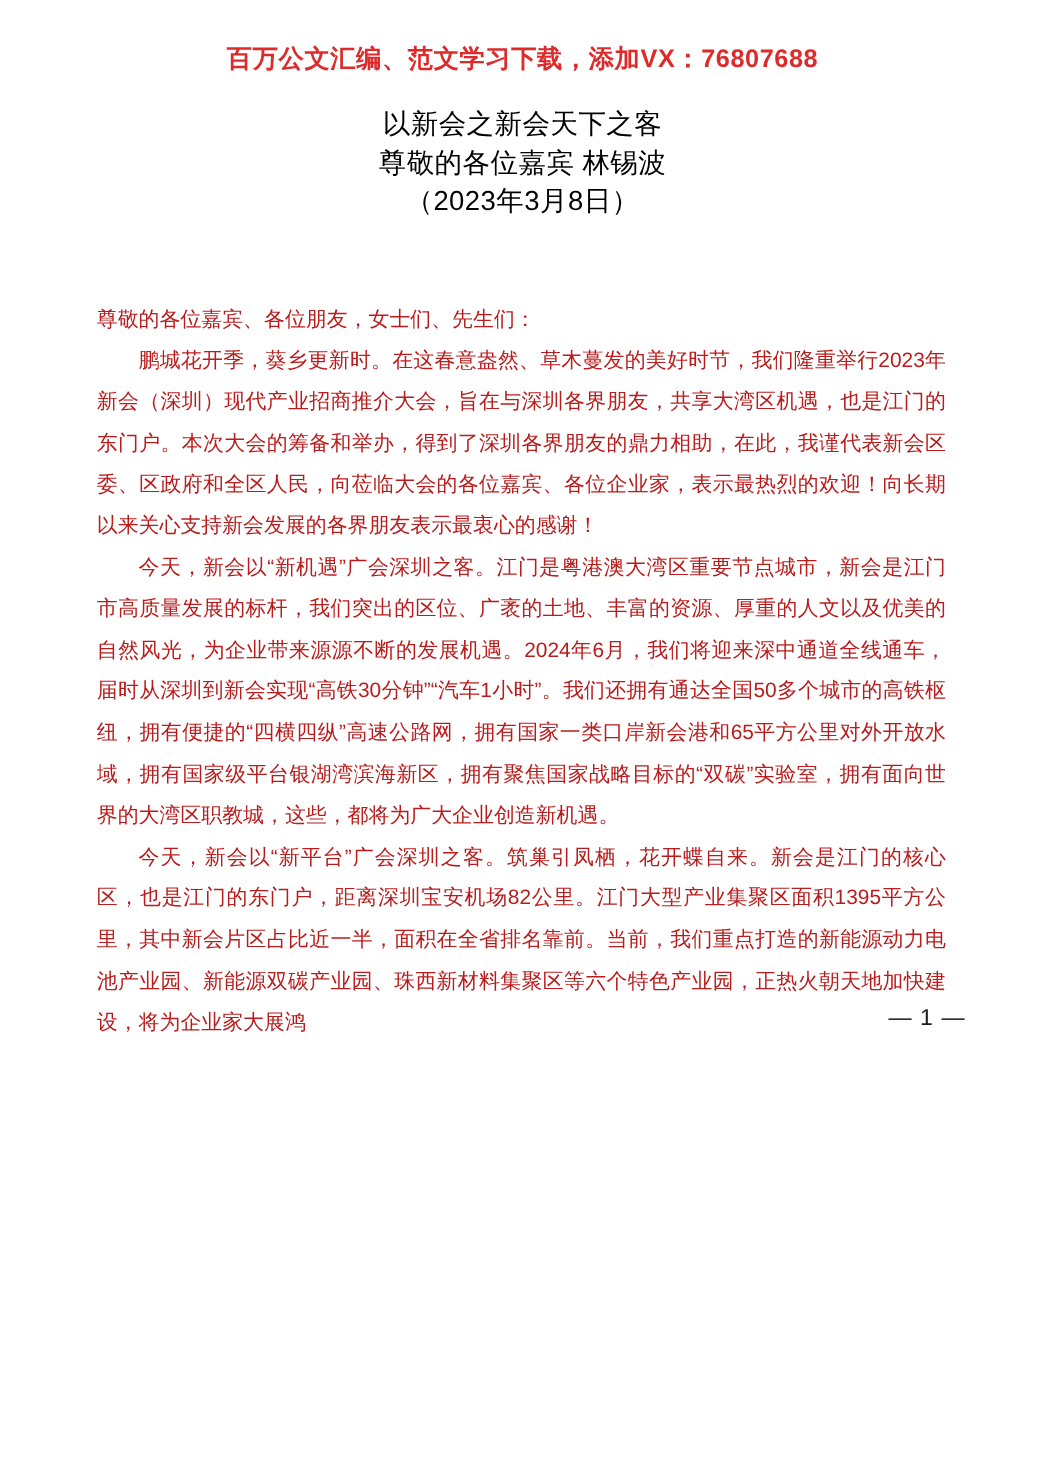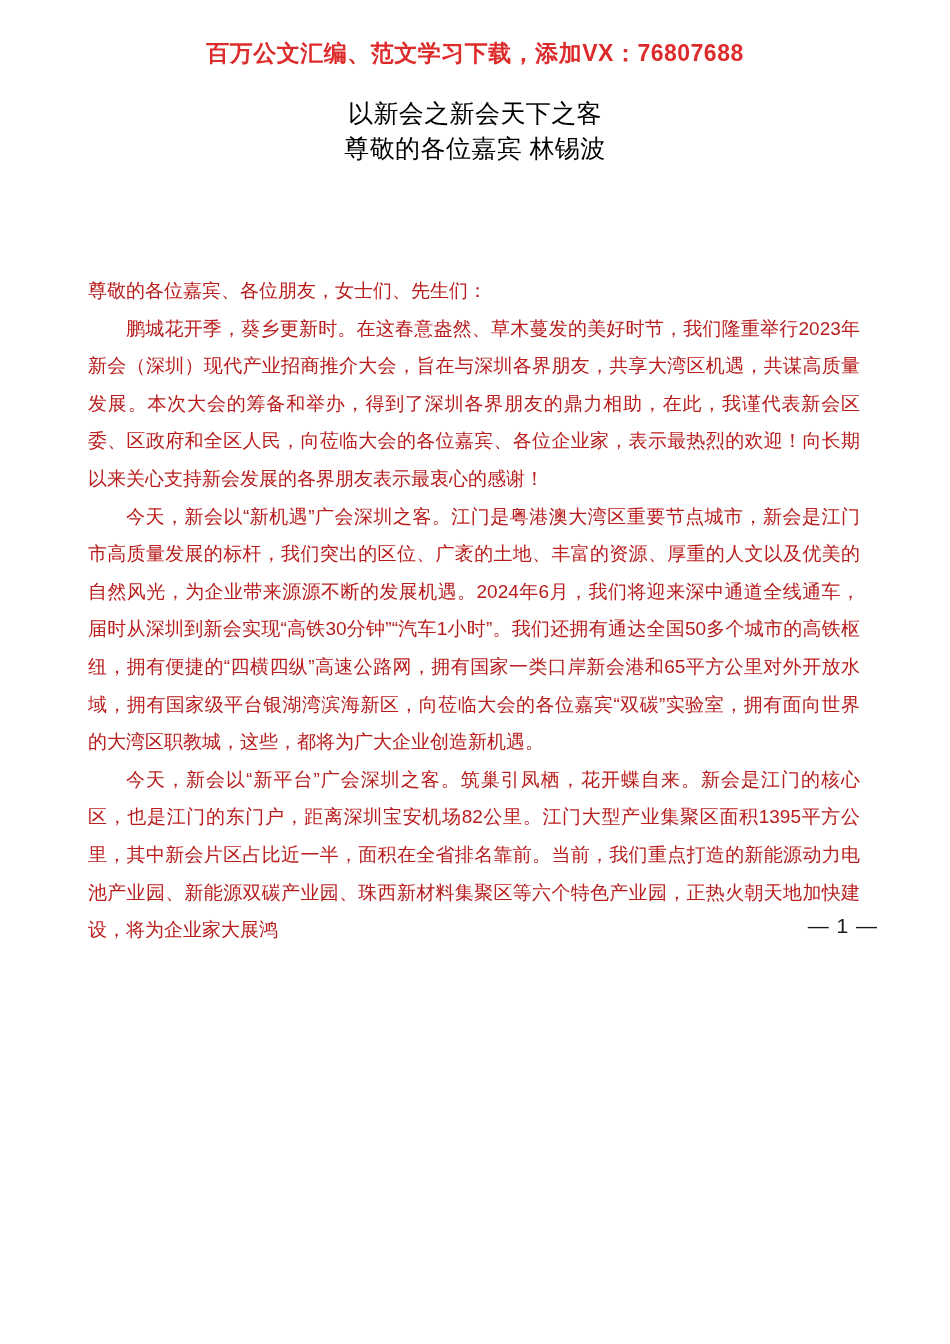--- a/index.html
+++ b/index.html
@@ -87,24 +87,25 @@
 </head>
 <body>
 
 <div class="page">
 
   <div class="ad-banner">百万公文汇编、范文学习下载，添加VX：76807688</div>
 
   <div class="title-block">
     <div class="title-line">以新会之新会天下之客</div>
     <div class="title-line">尊敬的各位嘉宾  林锡波</div>
+    <div class="title-line">（2023年3月8日）</div>
   </div>
 
   <div class="body-text">
     <p class="para">尊敬的各位嘉宾、各位朋友，女士们、先生们：</p>
-    <p class="para indent">鹏城花开季，葵乡更新时。在这春意盎然、草木蔓发的美好时节，我们隆重举行2023年新会（深圳）现代产业招商推介大会，旨在与深圳各界朋友，共享大湾区机遇，共谋高质量发展。本次大会的筹备和举办，得到了深圳各界朋友的鼎力相助，在此，我谨代表新会区委、区政府和全区人民，向莅临大会的各位嘉宾、各位企业家，表示最热烈的欢迎！向长期以来关心支持新会发展的各界朋友表示最衷心的感谢！</p>
-    <p class="para indent">今天，新会以“新机遇”广会深圳之客。江门是粤港澳大湾区重要节点城市，新会是江门市高质量发展的标杆，我们突出的区位、广袤的土地、丰富的资源、厚重的人文以及优美的自然风光，为企业带来源源不断的发展机遇。2024年6月，我们将迎来深中通道全线通车，届时从深圳到新会实现“高铁30分钟”“汽车1小时”。我们还拥有通达全国50多个城市的高铁枢纽，拥有便捷的“四横四纵”高速公路网，拥有国家一类口岸新会港和65平方公里对外开放水域，拥有国家级平台银湖湾滨海新区，向莅临大会的各位嘉宾“双碳”实验室，拥有面向世界的大湾区职教城，这些，都将为广大企业创造新机遇。</p>
+    <p class="para indent">鹏城花开季，葵乡更新时。在这春意盎然、草木蔓发的美好时节，我们隆重举行2023年新会（深圳）现代产业招商推介大会，旨在与深圳各界朋友，共享大湾区机遇，也是江门的东门户。本次大会的筹备和举办，得到了深圳各界朋友的鼎力相助，在此，我谨代表新会区委、区政府和全区人民，向莅临大会的各位嘉宾、各位企业家，表示最热烈的欢迎！向长期以来关心支持新会发展的各界朋友表示最衷心的感谢！</p>
+    <p class="para indent">今天，新会以“新机遇”广会深圳之客。江门是粤港澳大湾区重要节点城市，新会是江门市高质量发展的标杆，我们突出的区位、广袤的土地、丰富的资源、厚重的人文以及优美的自然风光，为企业带来源源不断的发展机遇。2024年6月，我们将迎来深中通道全线通车，届时从深圳到新会实现“高铁30分钟”“汽车1小时”。我们还拥有通达全国50多个城市的高铁枢纽，拥有便捷的“四横四纵”高速公路网，拥有国家一类口岸新会港和65平方公里对外开放水域，拥有国家级平台银湖湾滨海新区，拥有聚焦国家战略目标的“双碳”实验室，拥有面向世界的大湾区职教城，这些，都将为广大企业创造新机遇。</p>
     <p class="para indent">今天，新会以“新平台”广会深圳之客。筑巢引凤栖，花开蝶自来。新会是江门的核心区，也是江门的东门户，距离深圳宝安机场82公里。江门大型产业集聚区面积1395平方公里，其中新会片区占比近一半，面积在全省排名靠前。当前，我们重点打造的新能源动力电池产业园、新能源双碳产业园、珠西新材料集聚区等六个特色产业园，正热火朝天地加快建设，将为企业家大展鸿</p>
   </div>
 
   <div class="footer">— 1 —</div>
 
 </div>
 
 </body></html>

